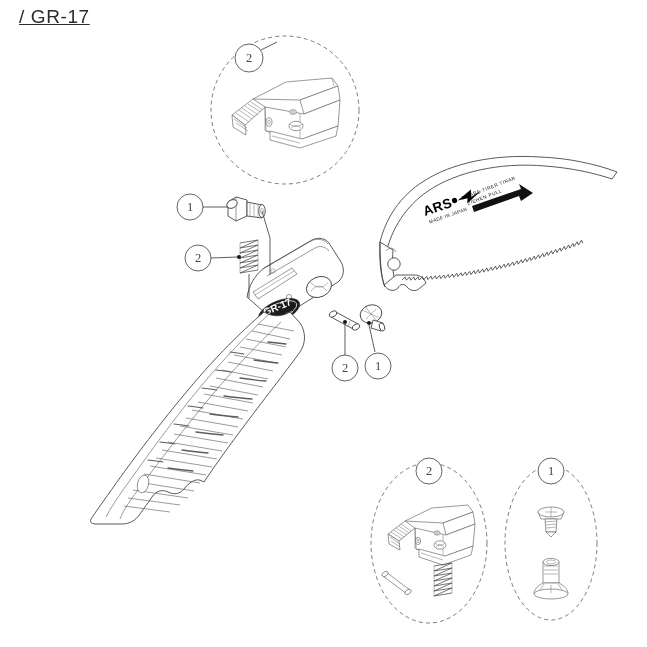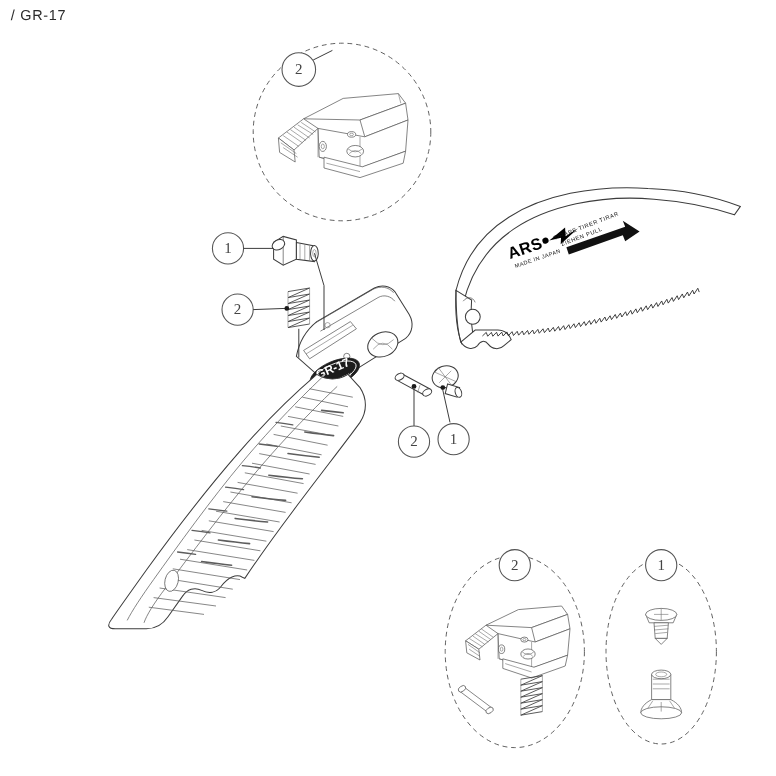--- a/index.html
+++ b/index.html
@@ -16,27 +16,28 @@
     position: relative;
   }
   #diagram-root {
     position: relative;
     width: 647px;
     height: 647px;
     background: #ffffff;
   }
   #page-title {
     position: absolute;
-    left: 9px;
+    left: 19px;
     top: 6px;
-    font-size: 12px;
+    font-size: 19px;
     color: #2b2b2b;
     letter-spacing: 0.6px;
     font-family: "Liberation Sans", sans-serif;
     white-space: nowrap;
+    text-decoration: underline;
   }
   svg.draw-layer {
     position: absolute;
     left: 0;
     top: 0;
     width: 647px;
     height: 647px;
   }
   .ln { fill: none; stroke: #3c3c3c; stroke-width: 0.85; }
   .ln-thin { fill: none; stroke: #555; stroke-width: 0.6; }

